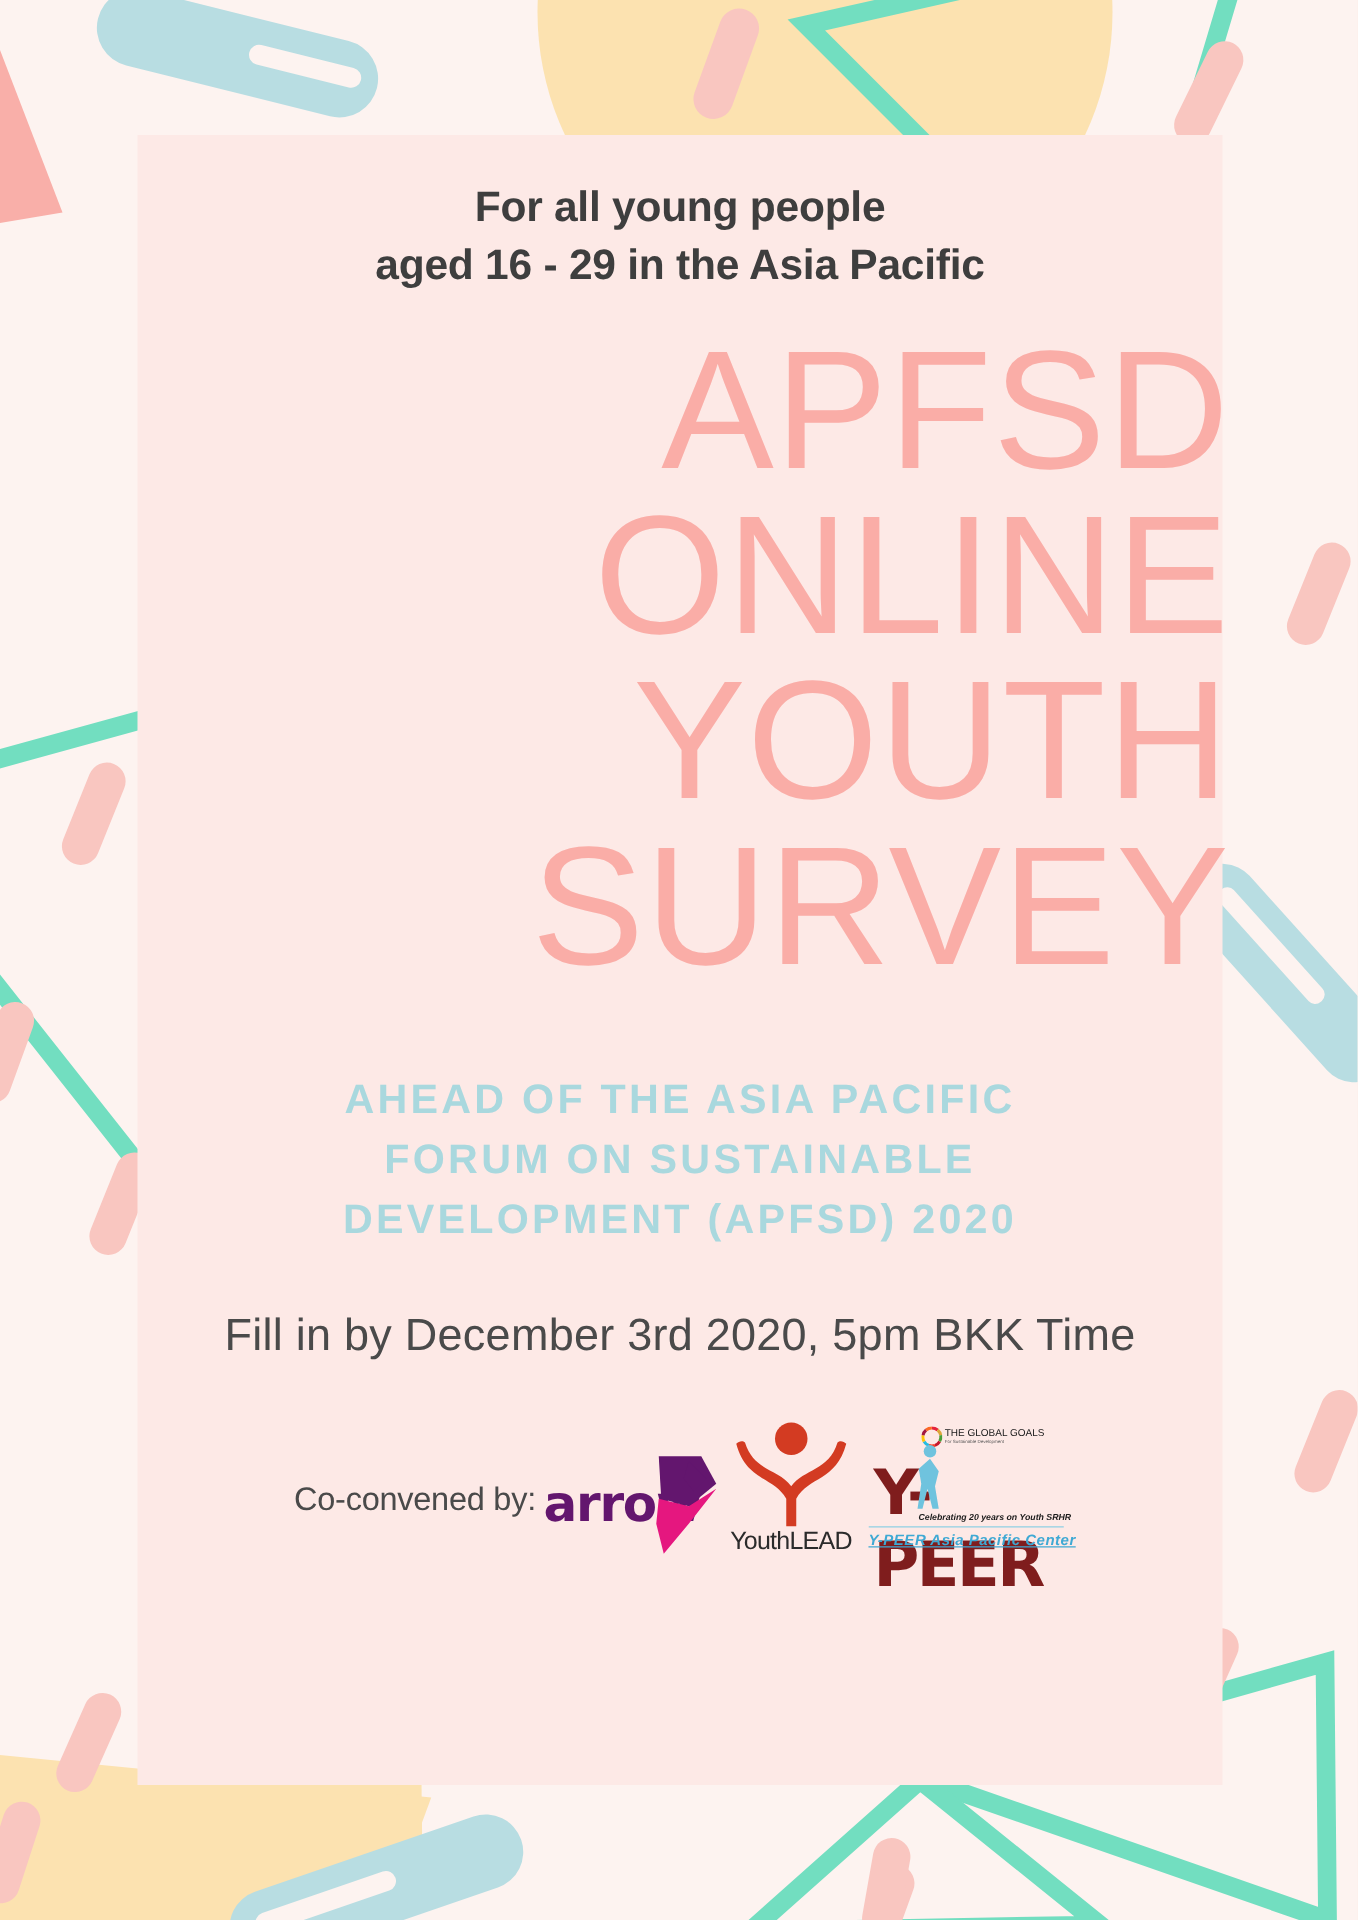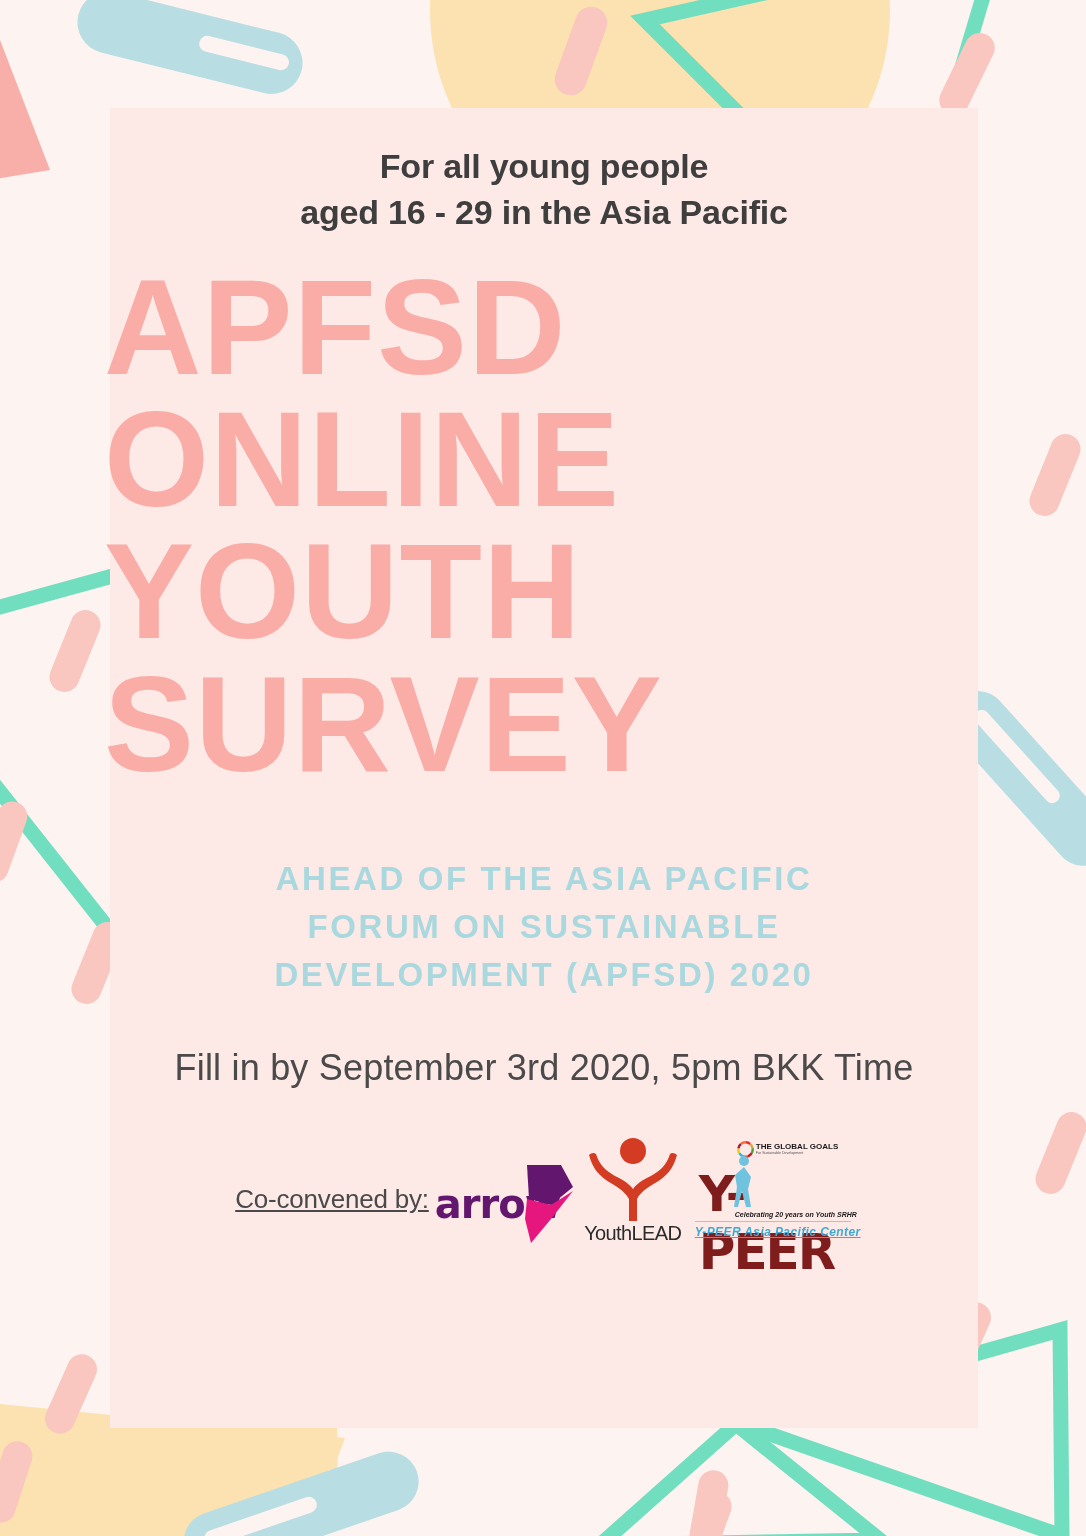--- a/index.html
+++ b/index.html
@@ -45,24 +45,24 @@
     color:#3E3E3E;
     font-size:34px;
     font-weight:bold;
     line-height:1.35;
     letter-spacing:-0.2px;
     white-space:pre-line;
   }
 
   .bigtitle{
     margin-top:26px;
-    text-align:left;
+    text-align:right;
     color:#FAADA7;
     font-size:135px;
-    font-weight:bold;
+    font-weight:normal;
     line-height:0.98;
     letter-spacing:1px;
     white-space:pre-line;
     width:880px;
   }
 
   .subtitle{
     margin-top:64px;
     text-align:center;
     color:#A9D8DE;
@@ -92,21 +92,20 @@
     width:100%;
   }
   .coconvened{
     color:#4A4A4A;
     font-size:26px;
     font-weight:normal;
     letter-spacing:-0.2px;
     padding-bottom:30px;
     padding-right:6px;
     white-space:nowrap;
-    text-decoration:underline;
   }
   .logo-arrow{position:relative;width:140px;height:86px;}
   .arrow-word{
     position:absolute;left:0;top:22px;
     color:#63166E;
     font-size:40px;
     font-weight:bold;
     letter-spacing:-1px;
     font-family:"DejaVu Sans", sans-serif;
   }
@@ -153,21 +152,21 @@
     white-space:nowrap;
     text-decoration:underline;
   }
   .gg-badge{
     position:absolute;left:44px;top:0px;
     display:flex;align-items:center;gap:2px;
   }
   .gg-text{
     display:flex;flex-direction:column;line-height:1;
   }
-  .gg-t1{font-size:8px;font-weight:bold;color:#1A1A1A;white-space:nowrap;}
+  .gg-t1{font-size:8px;font-weight:normal;color:#1A1A1A;white-space:nowrap;}
   .gg-t2{font-size:3.6px;color:#555;white-space:nowrap;margin-top:1px;}
 </style>
 </head>
 <body>
 
 <div class="poster">
 
   <div class="deco">
     <svg width="1086" height="1536" viewBox="0 0 1086 1536">
 
@@ -230,21 +229,21 @@
 
     <div class="bigtitle">APFSD
 ONLINE
 YOUTH
 SURVEY</div>
 
     <div class="subtitle">AHEAD OF THE ASIA PACIFIC
 FORUM ON SUSTAINABLE
 DEVELOPMENT (APFSD) 2020</div>
 
-    <div class="deadline">Fill in by September 3rd 2020, 5pm BKK Time</div>
+    <div class="deadline">Fill in by December 3rd 2020, 5pm BKK Time</div>
 
     <div class="logos">
 
       <span class="coconvened">Co-convened by:</span>
 
       <div class="logo-arrow">
         <span class="arrow-word">arrow</span>
         <svg width="56" height="86" viewBox="0 0 56 86" style="position:absolute;left:86px;top:2px;">
           <path d="M6 4 L40 4 L52 26 L30 44 L8 38 Z" fill="#63166E"></path>
           <path d="M6 38 L30 44 L52 30 L30 58 L10 82 L4 58 Z" fill="#E5177F"></path>

